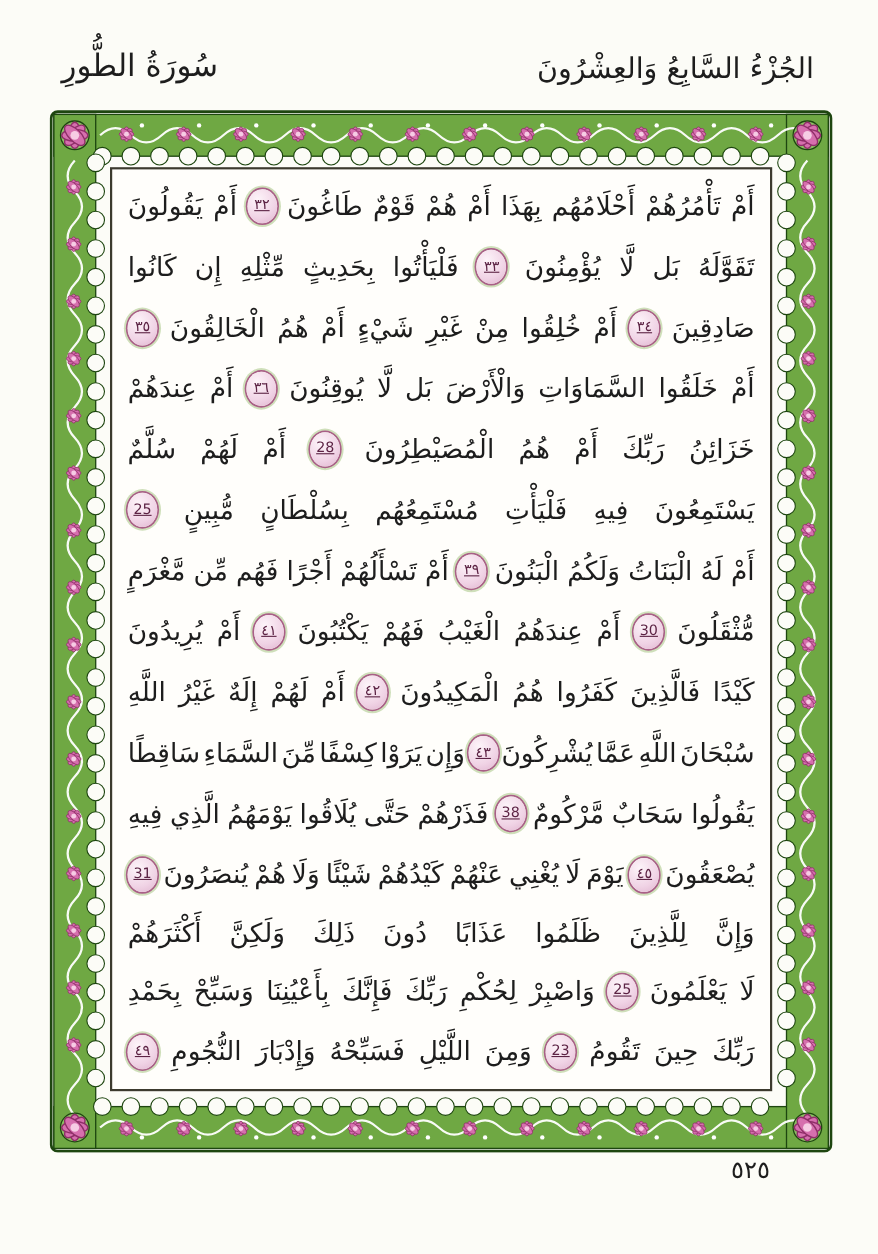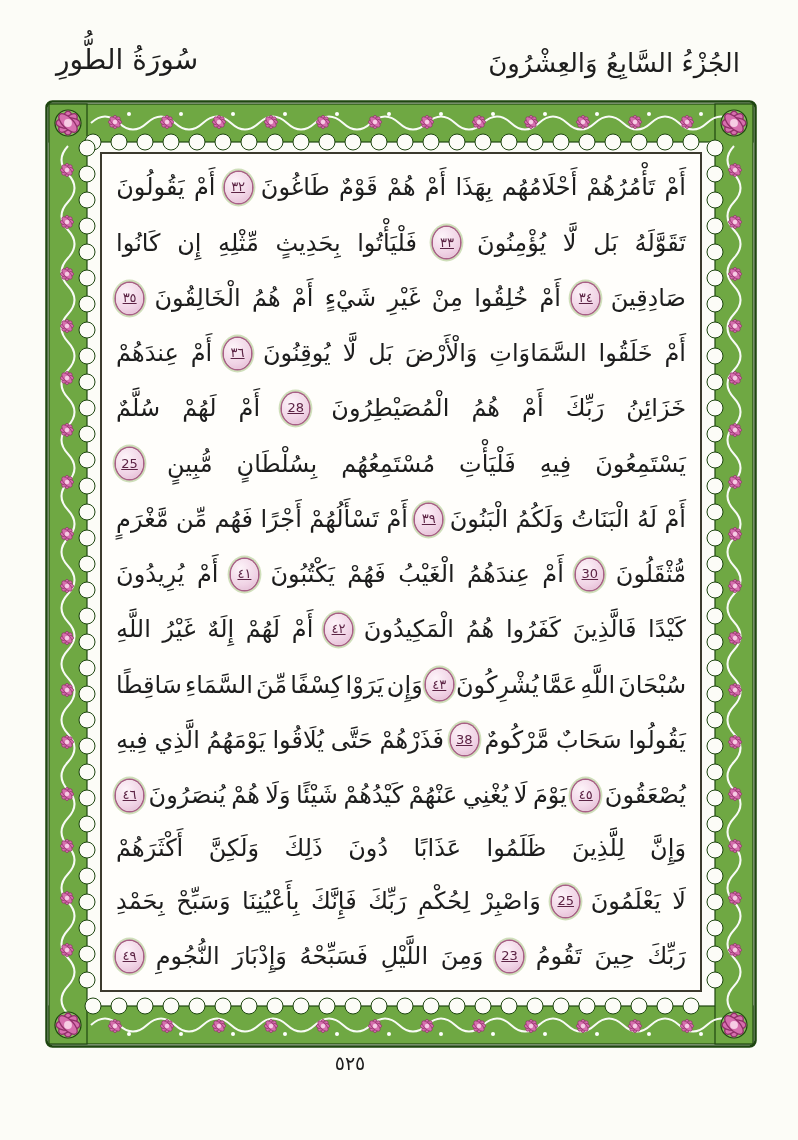--- a/index.html
+++ b/index.html
@@ -33,22 +33,22 @@
   }
   .word{display:inline-block;}
   .ayah-marker{
     width:27px;height:31px;border-radius:50%;
     background:radial-gradient(circle at 35% 30%, #fdf4f9, #f0d3e5 60%, #e0b4cf);
     box-shadow:0 0 0 1.6px #a95f87, 0 0 0 3.4px #cfdfba;
     display:flex;align-items:center;justify-content:center;
     font-size:13px;color:#5c2344;flex:0 0 auto;text-decoration:underline;
   }
   .page-number{
-    position:absolute;top:1052px;left:0;width:700px;text-align:center;
-    font-size:19px;color:var(--ink);direction:rtl;
+    position:absolute;top:1052px;left:0;width:700px;
+    font-size:22px;color:var(--ink);direction:rtl;
   }
 </style>
 </head>
 <body>
 
 <div class="header-right">الجُزْءُ السَّابِعُ وَالعِشْرُونَ</div>
 <div class="header-left">سُورَةُ الطُّورِ</div>
 
 <div id="frame-wrap">
     <svg width="712" height="948" viewBox="0 0 712 948" xmlns="http://www.w3.org/2000/svg">
@@ -755,21 +755,21 @@
         <span class="ayah-marker">٤٥</span>
         <span class="word">يَوْمَ</span>
         <span class="word">لَا</span>
         <span class="word">يُغْنِي</span>
         <span class="word">عَنْهُمْ</span>
         <span class="word">كَيْدُهُمْ</span>
         <span class="word">شَيْئًا</span>
         <span class="word">وَلَا</span>
         <span class="word">هُمْ</span>
         <span class="word">يُنصَرُونَ</span>
-        <span class="ayah-marker">٤٦</span>
+        <span class="ayah-marker">31</span>
       </div><div class="line">
         <span class="word">وَإِنَّ</span>
         <span class="word">لِلَّذِينَ</span>
         <span class="word">ظَلَمُوا</span>
         <span class="word">عَذَابًا</span>
         <span class="word">دُونَ</span>
         <span class="word">ذَلِكَ</span>
         <span class="word">وَلَكِنَّ</span>
         <span class="word">أَكْثَرَهُمْ</span>
       </div><div class="line">

